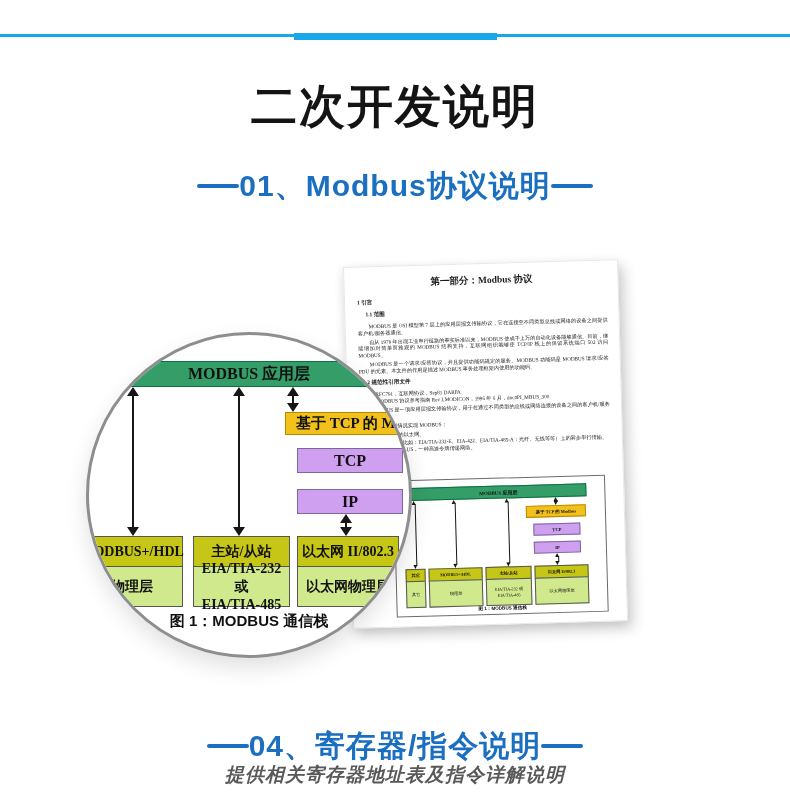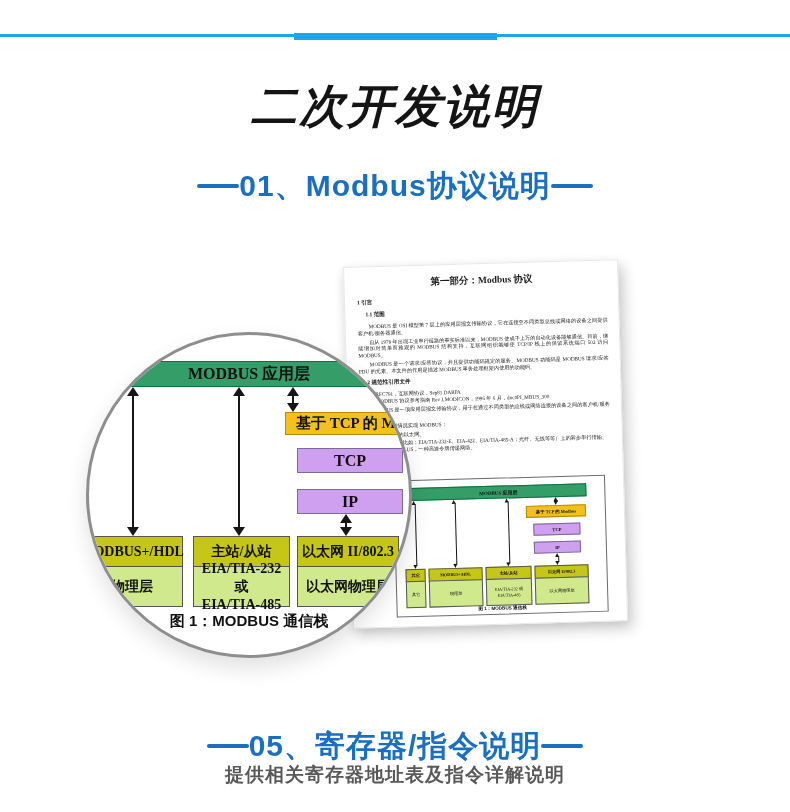--- a/index.html
+++ b/index.html
@@ -5,31 +5,31 @@
   html,body{margin:0;padding:0;background:#ffffff;}
   .canvas{position:relative;width:790px;height:812px;background:#ffffff;overflow:hidden;
           font-family:"Liberation Sans",sans-serif;}
 
   
   .topline{position:absolute;left:0;top:34px;width:790px;height:3px;background:#18a8e9;}
   .topbar{position:absolute;left:294px;top:33px;width:203px;height:7px;background:#18a8e9;}
 
   
   .main-title{position:absolute;left:0;top:76px;width:790px;margin:0;text-align:center;
-              font-size:46px;font-weight:700;color:#141414;letter-spacing:2px;font-style:italic;}
+              font-size:46px;font-weight:700;color:#141414;letter-spacing:2px;}
   .sec-heading{position:absolute;left:0;width:790px;display:flex;align-items:center;
                justify-content:center;gap:0;}
   .sec-heading .dash{display:inline-block;width:42px;height:4px;border-radius:2px;background:#1b6fc0;}
   .sec-heading .sec-text{font-size:30px;font-weight:700;color:#1b6fc0;letter-spacing:1px;white-space:nowrap;}
   .s1{top:166px;height:40px;}
   .s2{top:726px;height:40px;}
   .sec-sub{position:absolute;left:0;width:790px;text-align:center;font-size:19px;font-weight:700;
            color:#595959;letter-spacing:1px;}
   .s1sub{top:201px;}
-  .s2sub{top:762px;}
+  .s2sub{top:762px;font-style:italic;}
 
   
   .doc-page{position:absolute;left:348px;top:263px;width:273px;height:360px;background:#ffffff;
             border:1px solid #e8e8e8;transform:rotate(-1.6deg);z-index:1;
             box-shadow:5px 7px 14px rgba(0,0,0,0.20), -2px 2px 8px rgba(0,0,0,0.06);
             font-family:"Liberation Serif",serif;color:#1c1c1c;}
   .doc-text{position:absolute;left:12px;right:11px;top:8px;}
   .doc-title{text-align:center;font-size:9.5px;font-weight:700;margin:2px 0 9px 0;}
   .doc-h1{font-size:5.6px;font-weight:700;margin:6px 0 4px 0;}
   .doc-h11{font-size:5.6px;font-weight:700;margin:4px 0 4px 8px;}
@@ -206,18 +206,18 @@
       <span>EIA/TIA-485</span>
     </div>
     <div class="fg olive mg-colt mg-c3">以太网 II/802.3</div>
     <div class="fg lgreen mg-colb mg-c3">以太网物理层</div>
 
     <div class="mg-caption">图 1：MODBUS 通信栈</div>
   </div>
 
   <div class="sec-heading s2">
     <span class="dash"></span>
-    <span class="sec-text">05、寄存器/指令说明</span>
+    <span class="sec-text">04、寄存器/指令说明</span>
     <span class="dash"></span>
   </div>
   <div class="sec-sub s2sub">提供相关寄存器地址表及指令详解说明</div>
 
 </div>
 
 </body></html>

